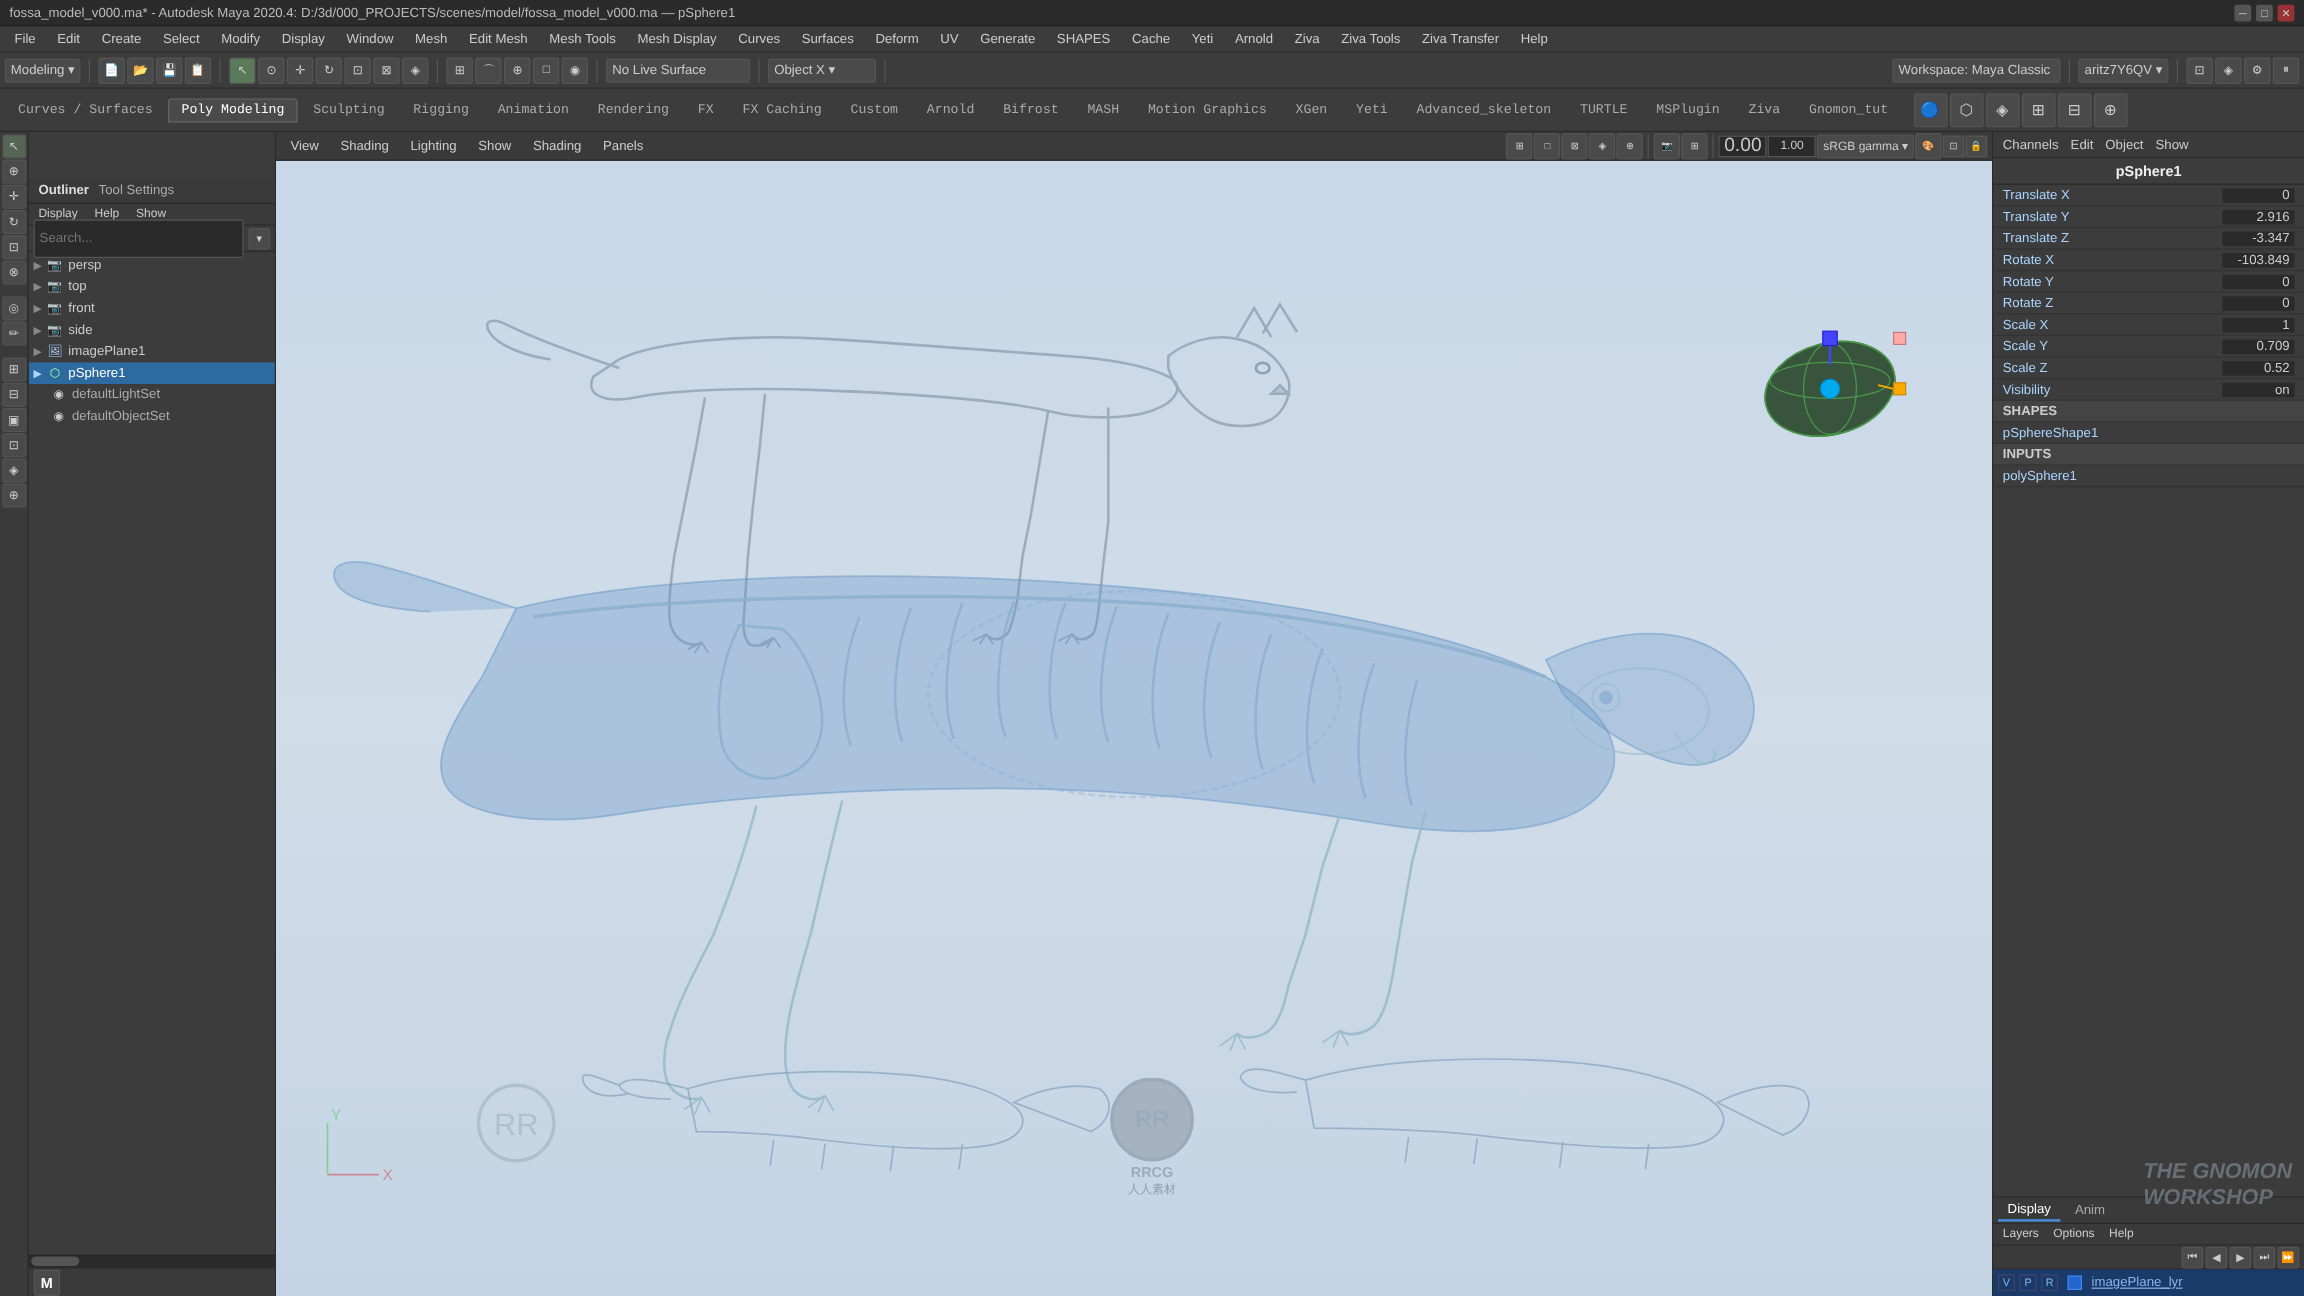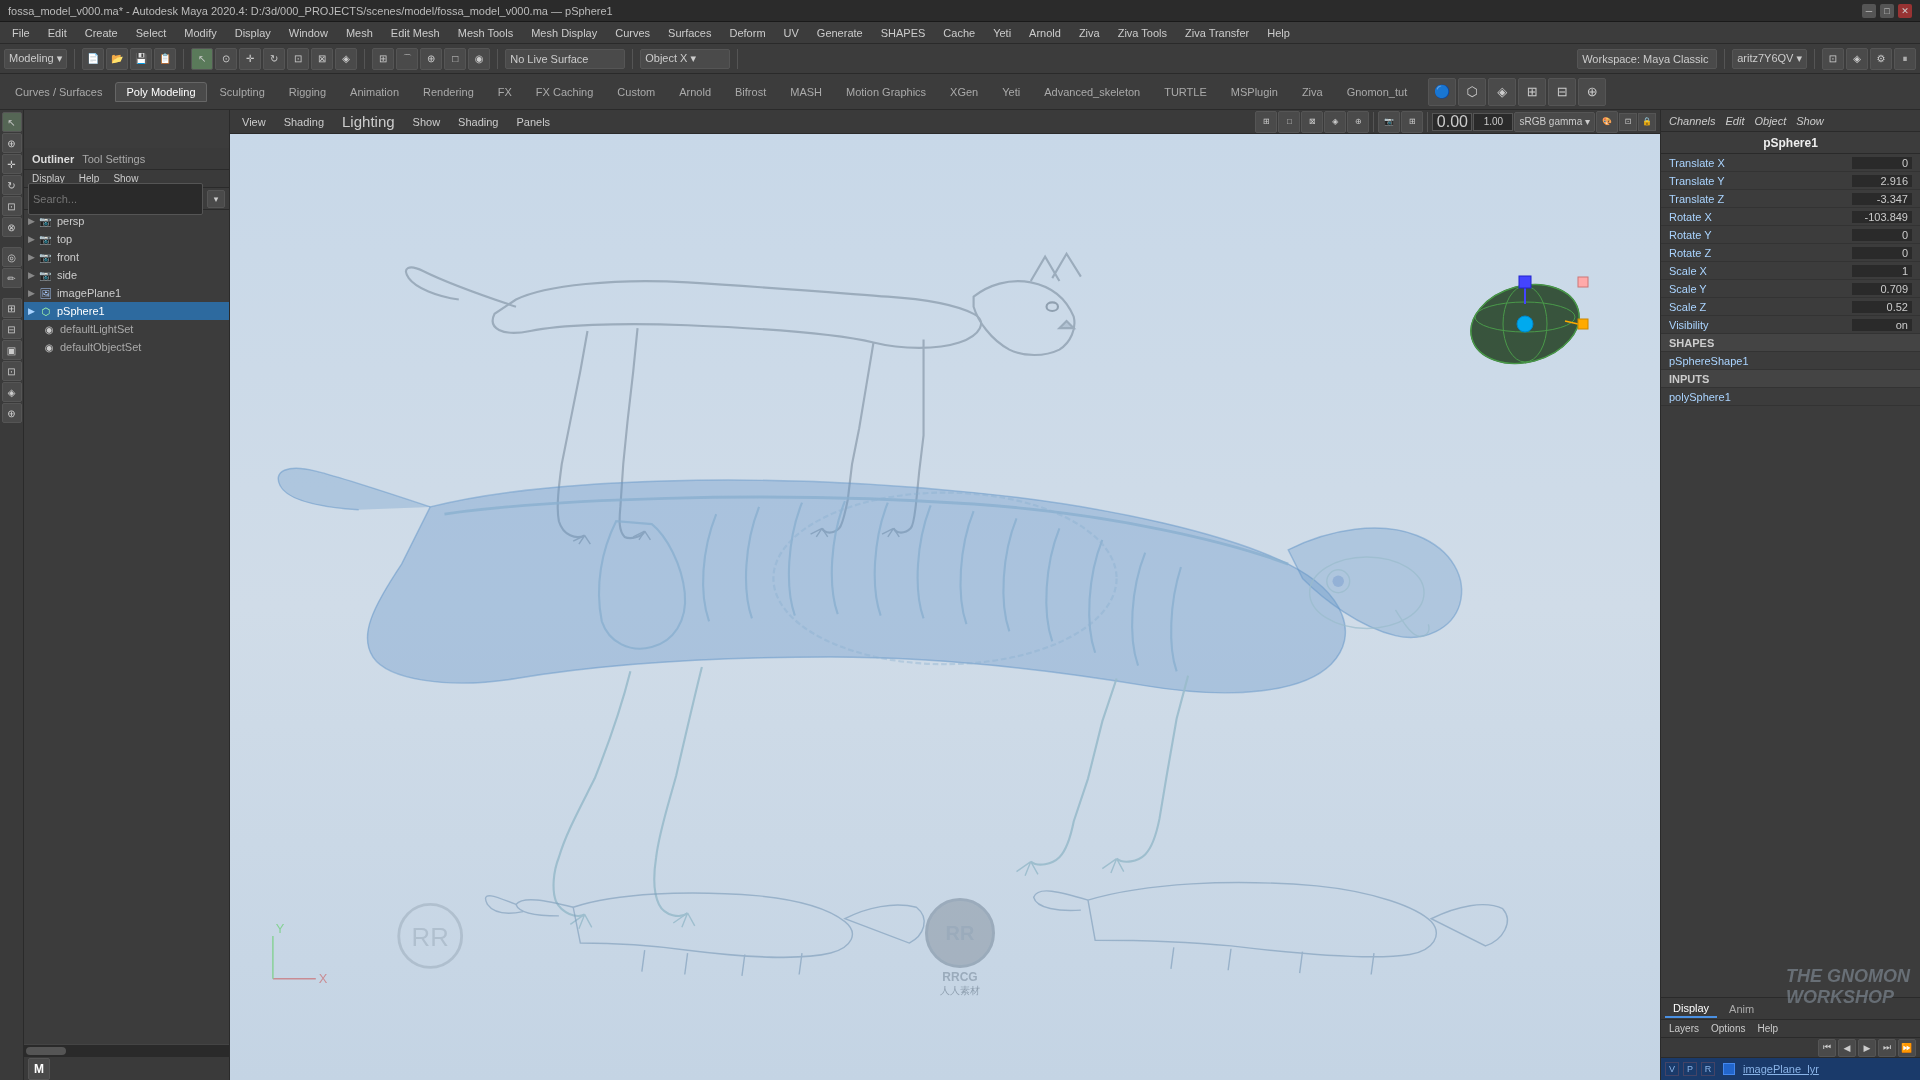--- a/index.html
+++ b/index.html
@@ -15,21 +15,21 @@
 
     
     #toolbar1 { height: 30px; background: #3c3c3c; display: flex; align-items: center; padding: 0 4px; border-bottom: 1px solid #2a2a2a; gap: 4px; }
     .toolbar-section { display: flex; align-items: flex-end; gap: 2px; }
     .toolbar-sep { width: 1px; height: 20px; background: #555; margin: 0 3px; }
     .tb-btn { width: 22px; height: 22px; background: #4a4a4a; border: 1px solid #555; border-radius: 2px; cursor: pointer; display: flex; align-items: center; justify-content: center; font-size: 10px; color: #ccc; }
     .tb-dropdown { height: 20px; background: #4a4a4a; border: 1px solid #555; border-radius: 2px; padding: 0 4px; font-size: 11px; color: #ccc; cursor: pointer; display: flex; align-items: center; gap: 4px; }
 
     
     #toolbar2 { height: 36px; background: #3c3c3c; display: flex; align-items: center; padding: 0 4px; border-bottom: 1px solid #2a2a2a; gap: 2px; }
-    .shelf-tab { padding: 3px 10px; font-size: 11px; color: #aaa; cursor: pointer; border: 1px solid transparent; border-radius: 3px 3px 0 0; }
+    .shelf-tab { padding: 3px 10px; font-size: 11px; color: #aaa; cursor: pointer; border: 1px solid transparent; border-radius: 3px 3px 0 0; font-family: Liberation Mono, monospace; }
     .shelf-tab.active { background: #4a4a4a; border-color: #666; color: #fff; }
     .shelf-icon { width: 28px; height: 28px; background: #4a4a4a; border: 1px solid #555; border-radius: 2px; cursor: pointer; display: flex; align-items: center; justify-content: center; font-size: 13px; color: #ccc; }
 
     
     #main { display: flex; height: calc(1080px - 22px - 22px - 30px - 36px - 26px - 30px - 28px - 26px); }
     #outliner-header { height: 24px; background: #3a3a3a; display: flex; align-items: center; padding: 0 8px; border-bottom: 1px solid #2a2a2a; gap: 8px; }
     #outliner-content { flex: 1; overflow-y: auto; padding: 2px 0; }
     .outliner-item { height: 18px; display: flex; align-items: center; padding: 0 4px; cursor: pointer; gap: 4px; }
     .outliner-item.selected { background: #2d6a9f; }
     .outliner-icon { width: 14px; height: 14px; display: flex; align-items: center; justify-content: center; font-size: 10px; }
@@ -265,21 +265,21 @@
     <div style="height:24px;background:#3a3a3a;border-top:1px solid #2a2a2a;display:flex;align-items:center;padding:0 4px;gap:2px;">
       <div class="tb-btn" style="font-size:12px;color:#fff;font-weight:bold;">M</div>
     </div>
   </div>
 
   <div id="viewport" style="flex:1;background:#c0d0e0;display:flex;flex-direction:column;position:relative;overflow:hidden;">
 
     <div style="height:24px;background:#3a3a3a;display:flex;align-items:center;padding:0 4px;gap:2px;border-bottom:1px solid #2a2a2a;z-index:10;">
       <span class="menu-item" style="font-size:11px;">View</span>
       <span class="menu-item" style="font-size:11px;">Shading</span>
-      <span class="menu-item" style="font-size:15px;">Lighting</span>
+      <span class="menu-item" style="font-size:11px;">Lighting</span>
       <span class="menu-item" style="font-size:11px;">Show</span>
       <span class="menu-item" style="font-size:11px;">Shading</span>
       <span class="menu-item" style="font-size:11px;">Panels</span>
       <div style="flex:1;"></div>
 
       <div style="display:flex;gap:1px;align-items:center;">
         <div class="tb-btn" style="font-size:8px;">⊞</div>
         <div class="tb-btn" style="font-size:8px;">□</div>
         <div class="tb-btn" style="font-size:8px;">⊠</div>
         <div class="tb-btn" style="font-size:8px;">◈</div>
@@ -437,21 +437,21 @@
 
           <rect x="118" y="28" width="10" height="10" fill="#ffaaaa" stroke="#cc7777" stroke-width="1"></rect>
         </svg>
       </div>
 
     </div>
   </div>
 
   <div id="right-panel" style="width:260px;background:#3c3c3c;border-left:1px solid #2a2a2a;display:flex;flex-direction:column;">
 
-    <div style="height:22px;background:#3a3a3a;display:flex;align-items:center;padding:0 8px;border-bottom:1px solid #2a2a2a;gap:10px;font-style:italic;">
+    <div style="height:22px;background:#3a3a3a;display:flex;align-items:center;padding:0 8px;border-bottom:1px solid #2a2a2a;gap:10px;">
       <span style="font-size:11px;color:#ccc;cursor:pointer;">Channels</span>
       <span style="font-size:11px;color:#ccc;cursor:pointer;">Edit</span>
       <span style="font-size:11px;color:#ccc;cursor:pointer;">Object</span>
       <span style="font-size:11px;color:#ccc;cursor:pointer;">Show</span>
     </div>
 
     <div style="height:22px;background:#3c3c3c;display:flex;align-items:center;justify-content:center;border-bottom:1px solid #2a2a2a;">
       <span style="font-size:12px;color:#eee;font-weight:bold;">pSphere1</span>
     </div>
 

